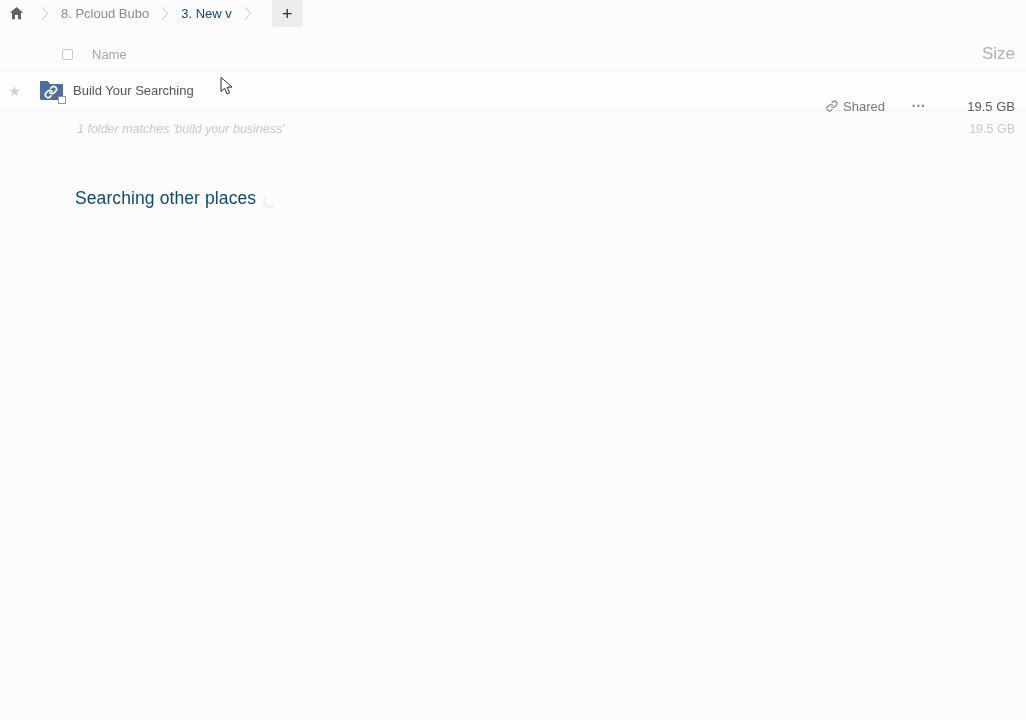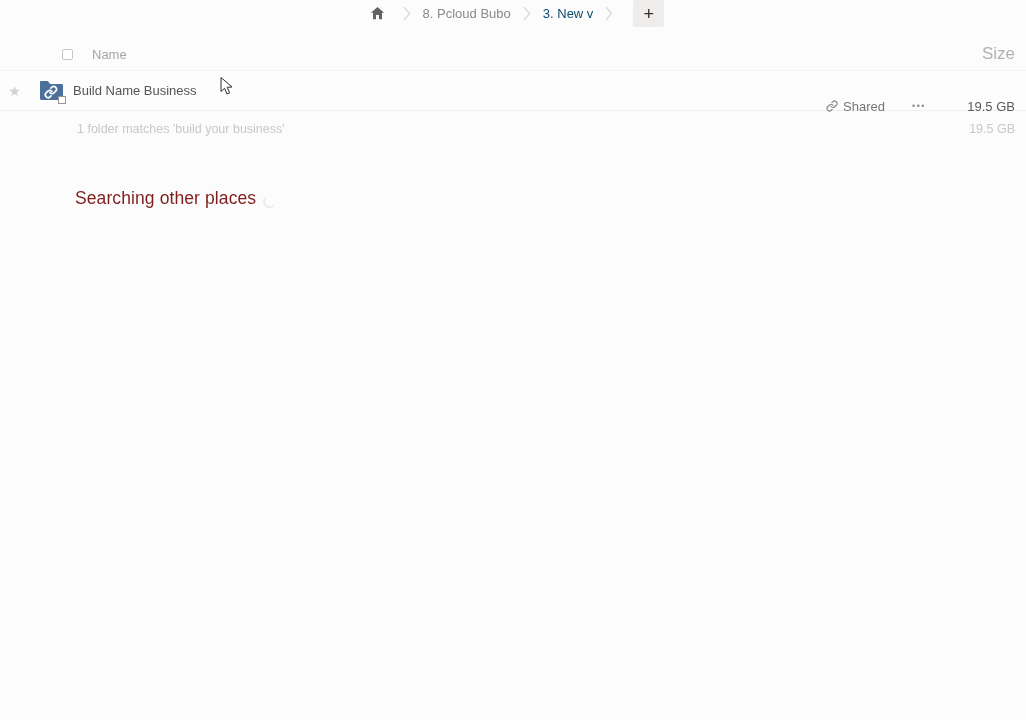--- a/index.html
+++ b/index.html
@@ -10,21 +10,20 @@
     position: relative;
     color: #575454;
   }
 
   
   .crumb-bar {
     height: 27px;
     display: flex;
     align-items: center;
     padding-left: 3px;
-    justify-content: center;
   }
   .crumb-home {
     width: 26px; height: 27px;
     display: flex; align-items: center; justify-content: center;
     cursor: pointer;
   }
   .crumb-sep {
     margin: 0 12px;
     display: flex; align-items: center;
   }
@@ -149,38 +148,39 @@
   
   .summary-row {
     height: 36px;
     display: flex;
     align-items: center;
   }
   .summary-text {
     padding-left: 77px;
     font-size: 12.5px;
     color: #cac7c7;
+    font-style: italic;
   }
   .summary-size {
     margin-left: auto;
     padding-right: 11px;
     font-size: 12.5px;
     color: #cac7c7;
   }
 
   
   .searching {
     margin-top: 41px;
     padding-left: 75px;
     display: flex;
     align-items: flex-start;
   }
   .searching-text {
     font-size: 17.5px;
-    color: #7f1d1d;
+    color: #0c4a6e;
     letter-spacing: 0.1px;
   }
   .spinner {
     margin-left: 7px;
     margin-top: 7px;
     width: 13px; height: 13px;
     border: 2px solid #eceaea;
     border-right-color: transparent;
     border-top-color: transparent;
     border-radius: 50%;
@@ -234,21 +234,21 @@
   <div class="folder-wrap">
     <svg width="25" height="21" viewBox="0 0 25 21">
       <path d="M1 2.2 C1 1.5 1.5 1 2.2 1 L8.8 1 L11.2 3.9 L22.8 3.9 C23.5 3.9 24 4.4 24 5.1 L24 18.8 C24 19.5 23.5 20 22.8 20 L2.2 20 C1.5 20 1 19.5 1 18.8 Z" fill="#4d6f9b"></path>
       <g transform="translate(5.2,5.3) scale(0.56)" fill="none" stroke="#ffffff" stroke-width="3" stroke-linecap="round">
         <path d="M10 13a5 5 0 0 0 7.54.54l3-3a5 5 0 0 0-7.07-7.07l-1.72 1.71"></path>
         <path d="M14 11a5 5 0 0 0-7.54-.54l-3 3a5 5 0 0 0 7.07 7.07l1.71-1.71"></path>
       </g>
     </svg>
     <div class="folder-badge"></div>
   </div>
-  <span class="file-name">Build Name Business</span>
+  <span class="file-name">Build Your Searching</span>
   <div class="row-right">
     <div class="shared-chip">
       <svg width="12" height="12" viewBox="0 0 24 24" fill="none" stroke="#8a8787" stroke-width="2.3" stroke-linecap="round">
         <path d="M10 13a5 5 0 0 0 7.54.54l3-3a5 5 0 0 0-7.07-7.07l-1.72 1.71"></path>
         <path d="M14 11a5 5 0 0 0-7.54-.54l-3 3a5 5 0 0 0 7.07 7.07l1.71-1.71"></path>
       </svg>
       <span class="shared-label">Shared</span>
     </div>
     <span class="ellipsis">•••</span>
     <span class="row-size">19.5 GB</span>

